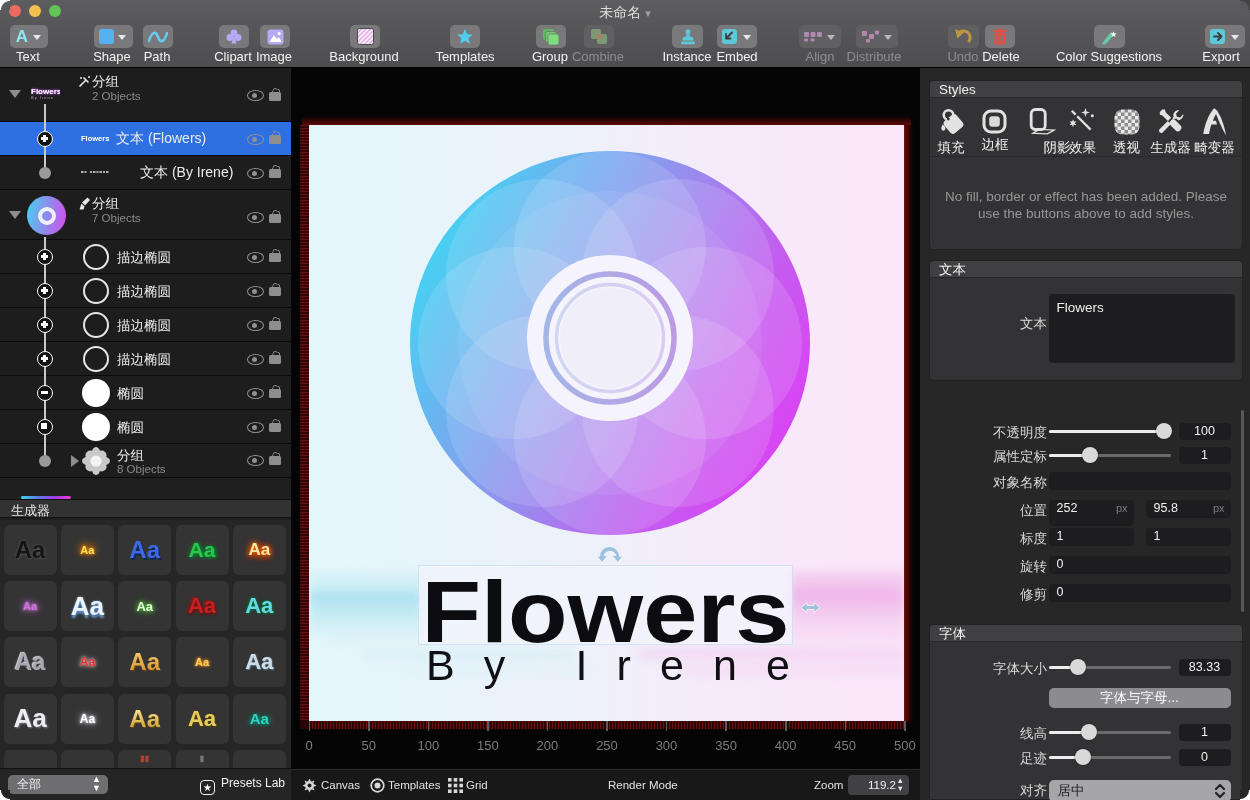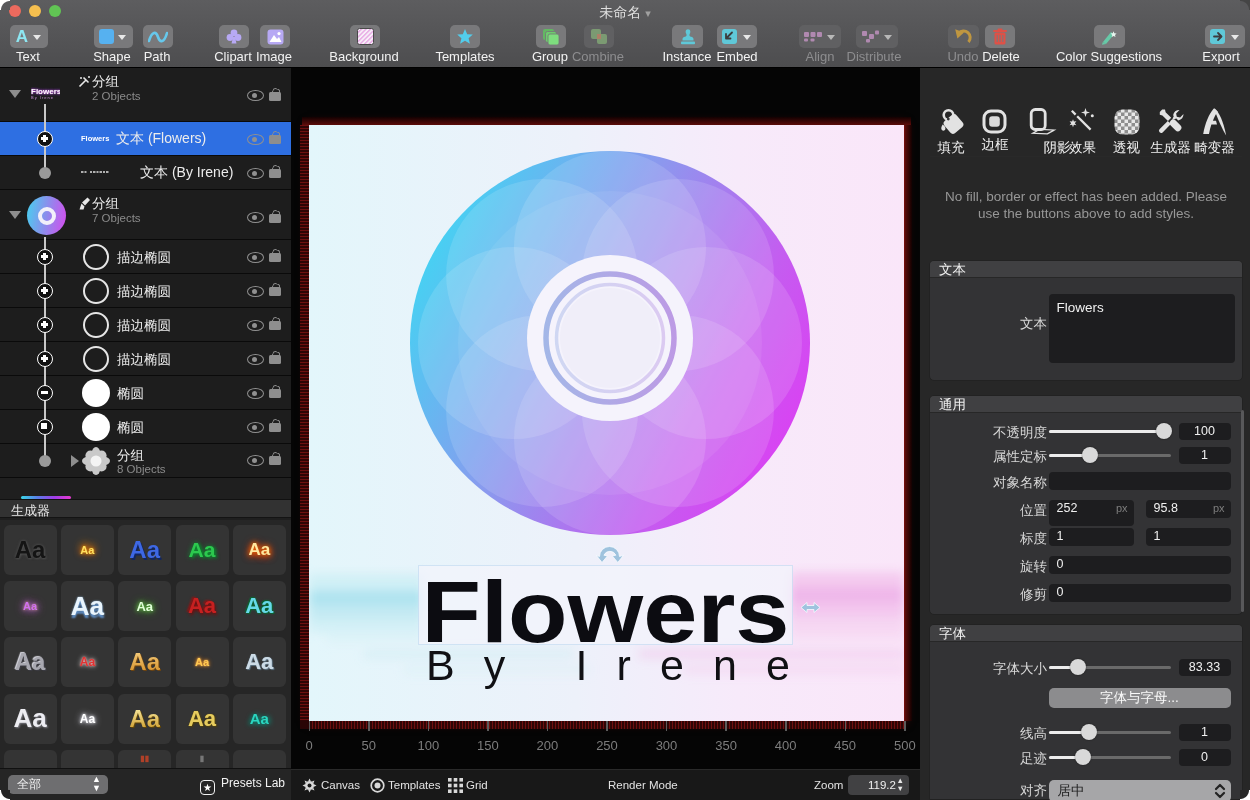--- a/index.html
+++ b/index.html
@@ -583,20 +583,23 @@
     </svg>
   <div class="abs" style="left:175px; top:9px;">Grid</div>
   <div class="abs" style="left:317px; top:9px;">Render Mode</div>
   <div class="bbsel" style="left:387px; width:126px;margin-top:32px;">Full<span class="st">▲<br>▼</span></div>
   <div class="abs" style="left:523px; top:9px;">Zoom</div>
   <div class="bbsel" style="left:557px; width:61px; padding-left:20px; font-size:11.5px;">119.2 %<span class="st">▲<br>▼</span></div>
 </div>
 
 <div id="rightpanel" class="abs">
 
+  <div class="card" style="top:12px; height:170px;">
+      <div class="cardhead">Styles</div>
+    </div>
   <svg class="abs" style="left:19px; top:39px;" width="26" height="29" viewBox="0 0 26 29">
     <g fill="#e2e2e2">
         <circle cx="9.5" cy="8" r="4.8" fill="none" stroke="#e2e2e2" stroke-width="2.6"></circle>
     <rect x="6.5" y="9" width="16" height="16" rx="3.5" transform="rotate(-40 14.5 17)"></rect>
     <circle cx="9.3" cy="12.1" r="1.4" fill="#353537"></circle>
     <path d="M3.6 17.5 C2.2 20 1.8 21.8 2.9 23 C4.1 24.3 6 23.6 6.4 22 C6.8 20.4 5.5 18.6 3.6 17.5 Z"></path>
       </g>
     </svg>
   <div class="abs" style="left:31px; top:71px; transform:translateX(-50%); color:#f0f0f0; font-size:13.5px; white-space:nowrap;">填充</div>
 
@@ -655,23 +658,20 @@
 
   <div class="abs" style="left:10px; top:88px; width:312px; border-top:1px solid #292929;"></div>
   <div class="abs" style="left:10px; top:120px; width:312px; text-align:center; color:#979797; font-size:13.5px; line-height:17px;">No fill, border or effect has been added. Please<br>use the buttons above to add styles.</div>
 
   <div class="card" style="top:192px; height:121px;">
       <div class="cardhead">文本</div>
     </div>
   <div class="rlabel" style="top:247px;">文本</div>
   <div class="abs" style="left:128.5px; top:226px; width:186.5px; height:68.5px; background:#1d1d1f; border-radius:4px; color:#f0f0f0; font-size:13.5px; padding:6px 8px;">Flowers</div>
 
-  <div class="card" style="top:327px; height:220px;">
-      <div class="cardhead">通用</div>
-    </div>
   <div class="rlabel" style="top:356px;">不透明度</div>
   <div class="slider" style="left:128.5px; top:355px; width:122px;">
       <div class="track"></div>
       <div class="fill" style="width:115px;"></div>
       <div class="thumb" style="left:107.5px;"></div>
     </div>
   <div class="rfield" style="left:258.5px; top:355px; width:52px; text-align:center;">100</div>
   <div class="rlabel" style="top:380px;">属性定标</div>
   <div class="slider" style="left:128.5px; top:379px; width:122px;">
       <div class="track"></div>

